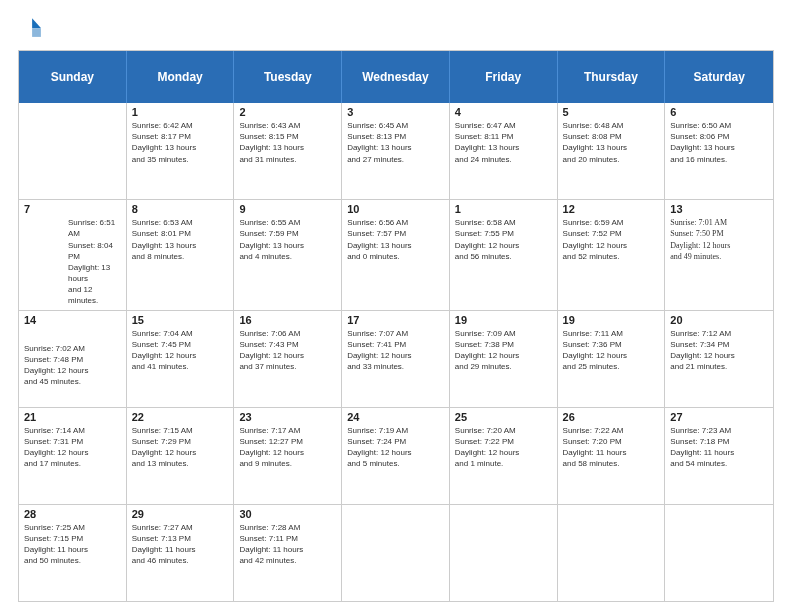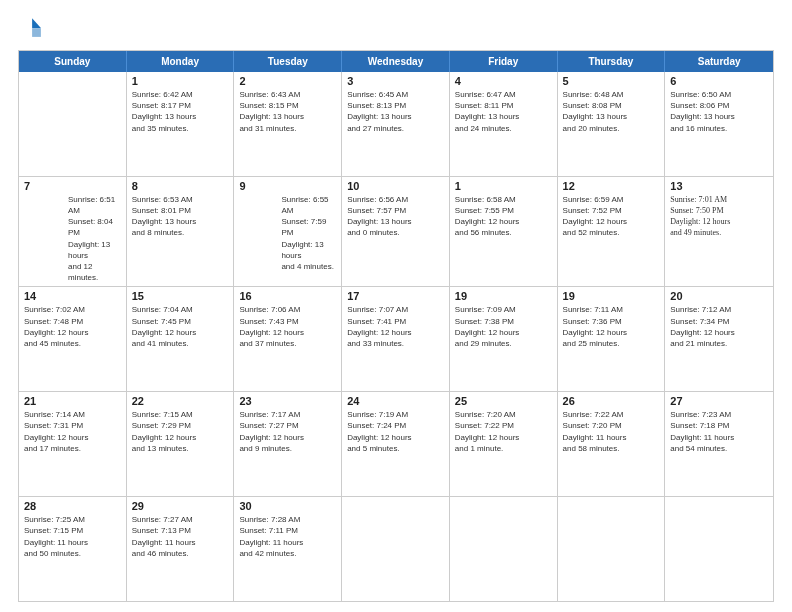--- a/index.html
+++ b/index.html
@@ -53,23 +53,23 @@
       flex-direction: column;
       border: 1px solid #ccc;
     }
     .cal-header {
       display: grid;
       grid-template-columns: repeat(7, 1fr);
       background: #2a6db5;
     }
     .cal-header-cell {
       color: #fff;
-      font-size: 10px;
+      font-size: 12px;
       font-weight: bold;
-      padding: 5px 4px;
+      padding: 19px 4px;
       text-align: center;
       border-right: 1px solid #4a8dd5;
     }
     .cal-header-cell:last-child { border-right: none; }
     .cal-body {
       flex: 1;
       display: flex;
       flex-direction: column;
     }
     .cal-row {
@@ -192,21 +192,21 @@
           </div>
           <div class="cal-cell">
             <div class="day-num">8</div>
             <div class="cell-info" style="white-space: pre-line;">Sunrise: 6:53 AM
 Sunset: 8:01 PM
 Daylight: 13 hours
 and 8 minutes.</div>
           </div>
           <div class="cal-cell">
             <div class="day-num">9</div>
-            <div class="cell-info" style="white-space: pre-line; margin-left: 42px;">Sunrise: 6:55 AM
+            <div class="cell-info" style="white-space: pre-line;">Sunrise: 6:55 AM
 Sunset: 7:59 PM
 Daylight: 13 hours
 and 4 minutes.</div>
           </div>
           <div class="cal-cell">
             <div class="day-num">10</div>
             <div class="cell-info" style="white-space: pre-line;">Sunrise: 6:56 AM
 Sunset: 7:57 PM
 Daylight: 13 hours
 and 0 minutes.</div>
@@ -229,21 +229,21 @@
             <div class="day-num">13</div>
             <div class="cell-info" style="white-space: pre-line; font-family: Liberation Serif, serif;">Sunrise: 7:01 AM
 Sunset: 7:50 PM
 Daylight: 12 hours
 and 49 minutes.</div>
           </div>
         </div>
         <div class="cal-row">
           <div class="cal-cell">
             <div class="day-num">14</div>
-            <div class="cell-info" style="white-space: pre-line;">Sunrise: 7:02 AM
+            <div class="cell-info" style="white-space: pre-line; margin-top: 15px;">Sunrise: 7:02 AM
 Sunset: 7:48 PM
 Daylight: 12 hours
 and 45 minutes.</div>
           </div>
           <div class="cal-cell">
             <div class="day-num">15</div>
             <div class="cell-info" style="white-space: pre-line;">Sunrise: 7:04 AM
 Sunset: 7:45 PM
 Daylight: 12 hours
 and 41 minutes.</div>
@@ -295,21 +295,21 @@
           <div class="cal-cell">
             <div class="day-num">22</div>
             <div class="cell-info" style="white-space: pre-line;">Sunrise: 7:15 AM
 Sunset: 7:29 PM
 Daylight: 12 hours
 and 13 minutes.</div>
           </div>
           <div class="cal-cell">
             <div class="day-num">23</div>
             <div class="cell-info" style="white-space: pre-line;">Sunrise: 7:17 AM
-Sunset: 7:27 PM
+Sunset: 12:27 PM
 Daylight: 12 hours
 and 9 minutes.</div>
           </div>
           <div class="cal-cell">
             <div class="day-num">24</div>
             <div class="cell-info" style="white-space: pre-line;">Sunrise: 7:19 AM
 Sunset: 7:24 PM
 Daylight: 12 hours
 and 5 minutes.</div>
           </div>

